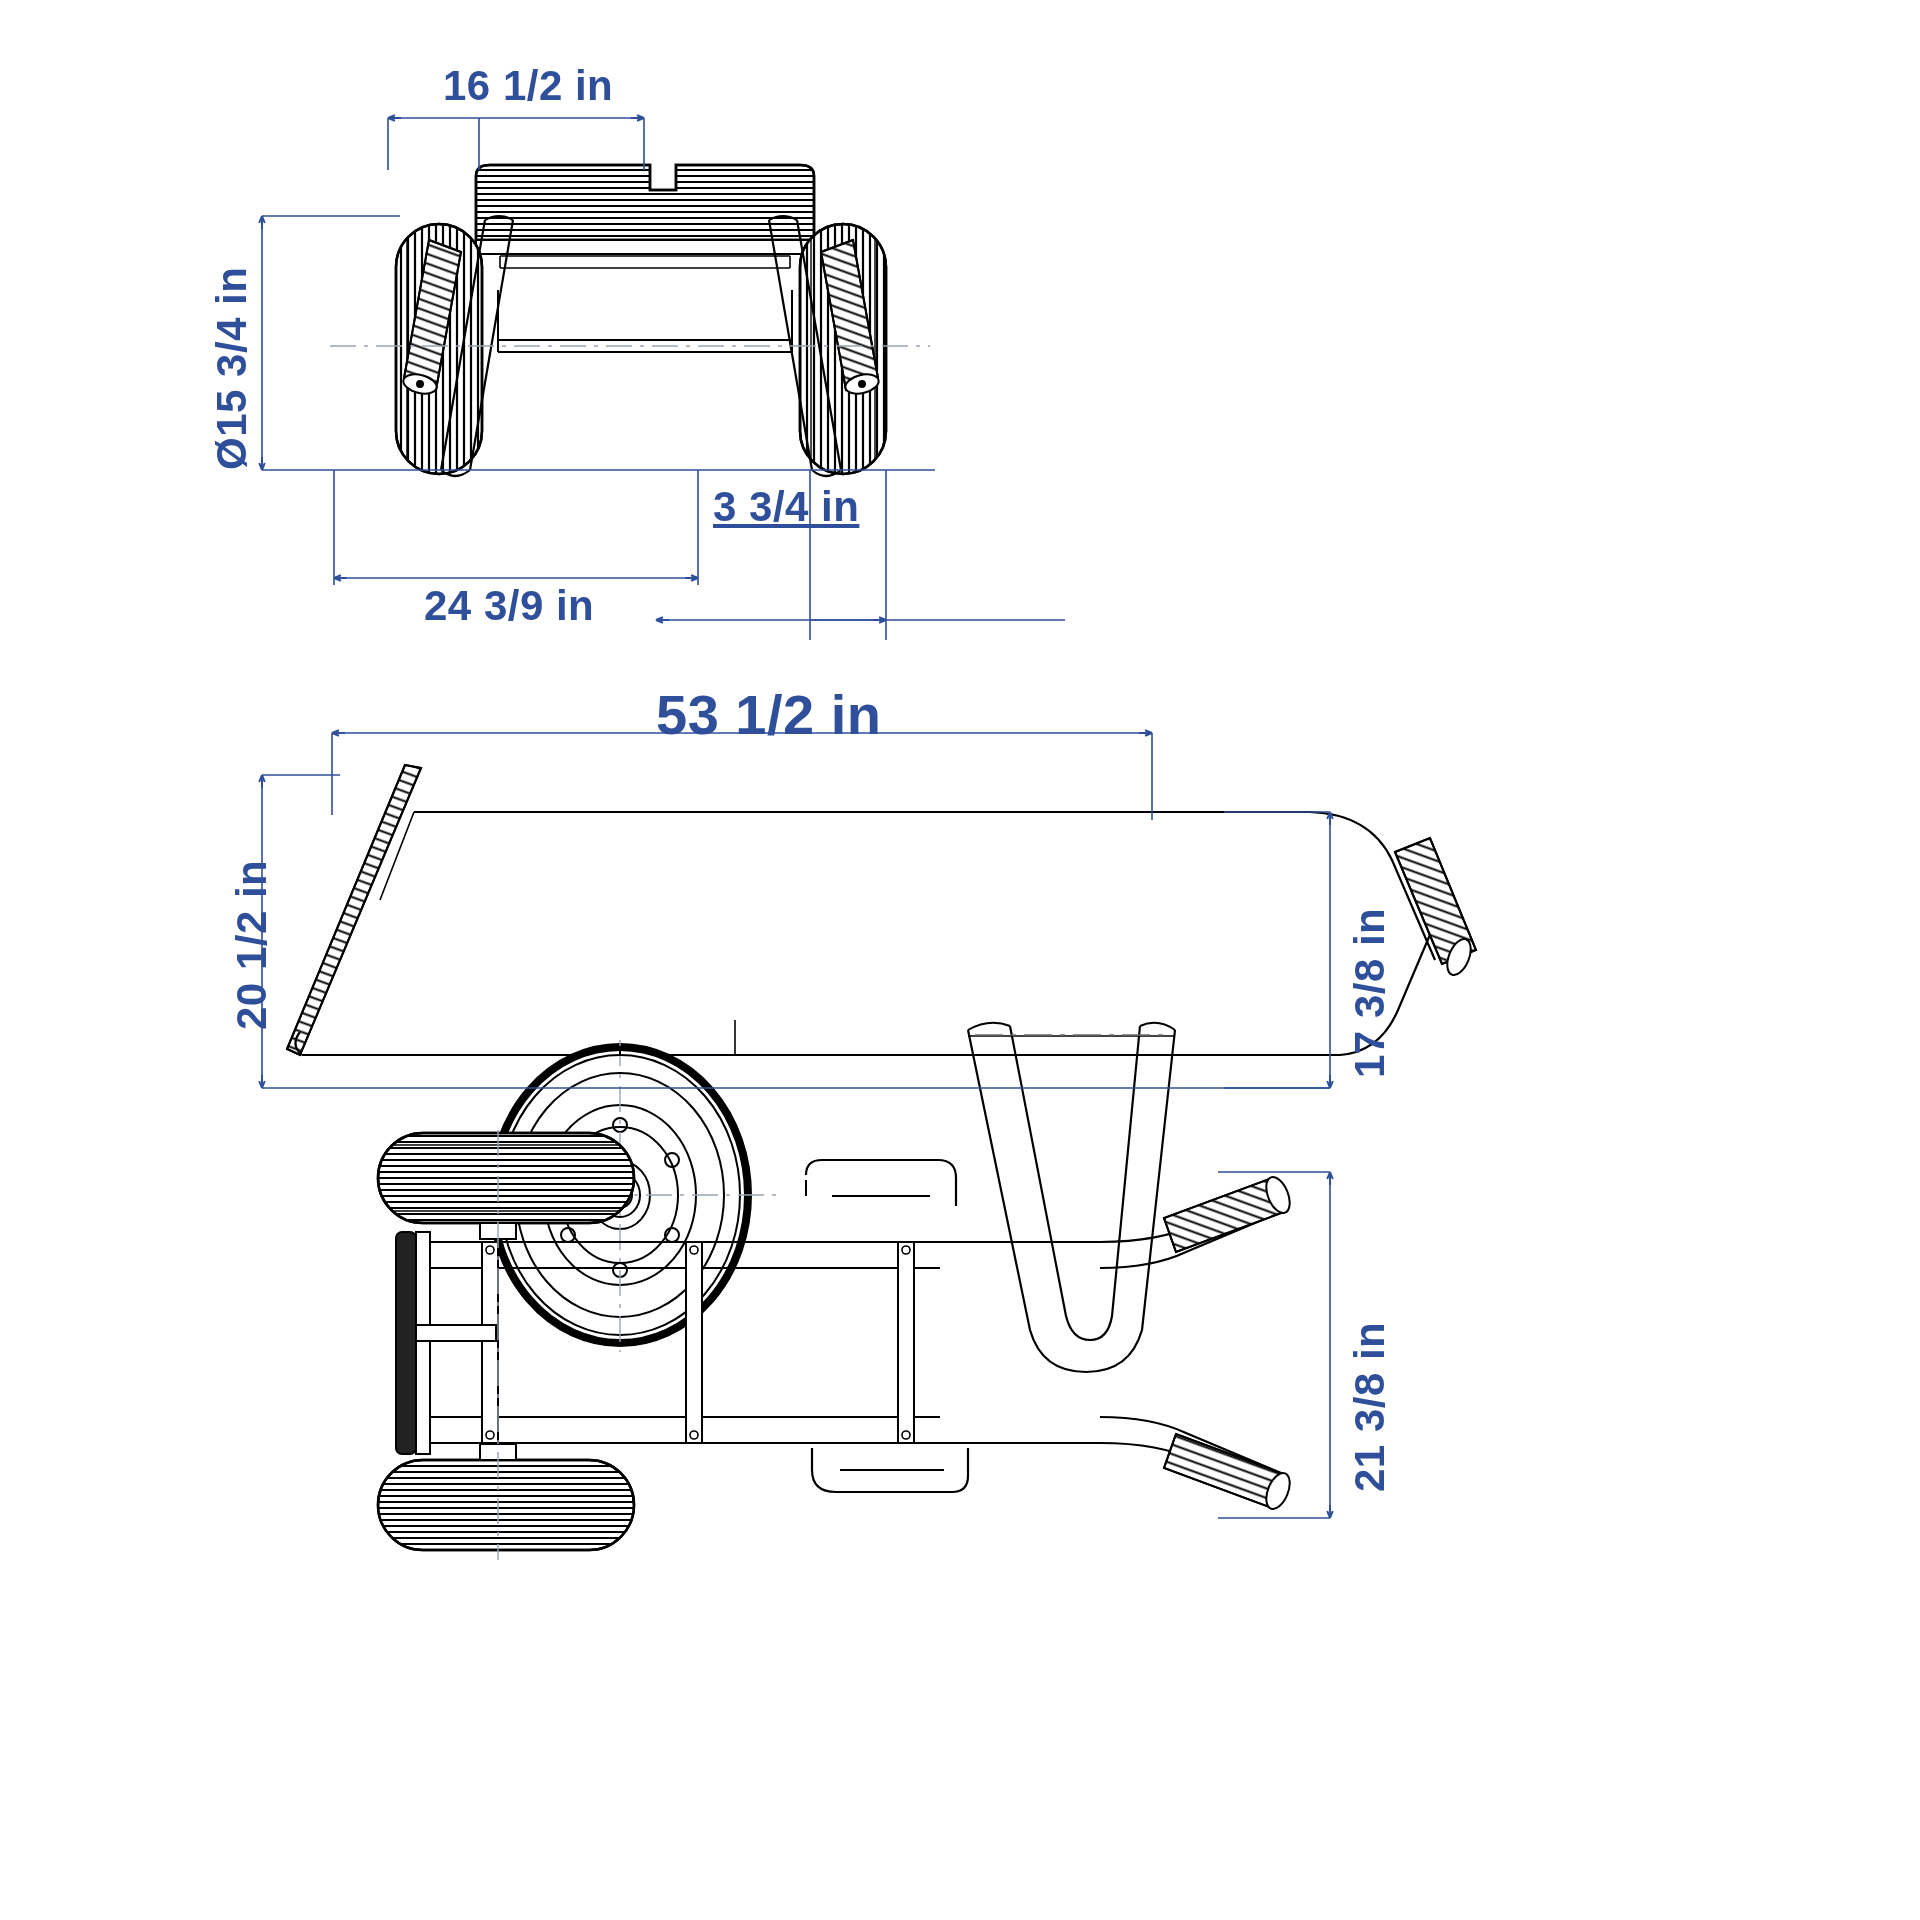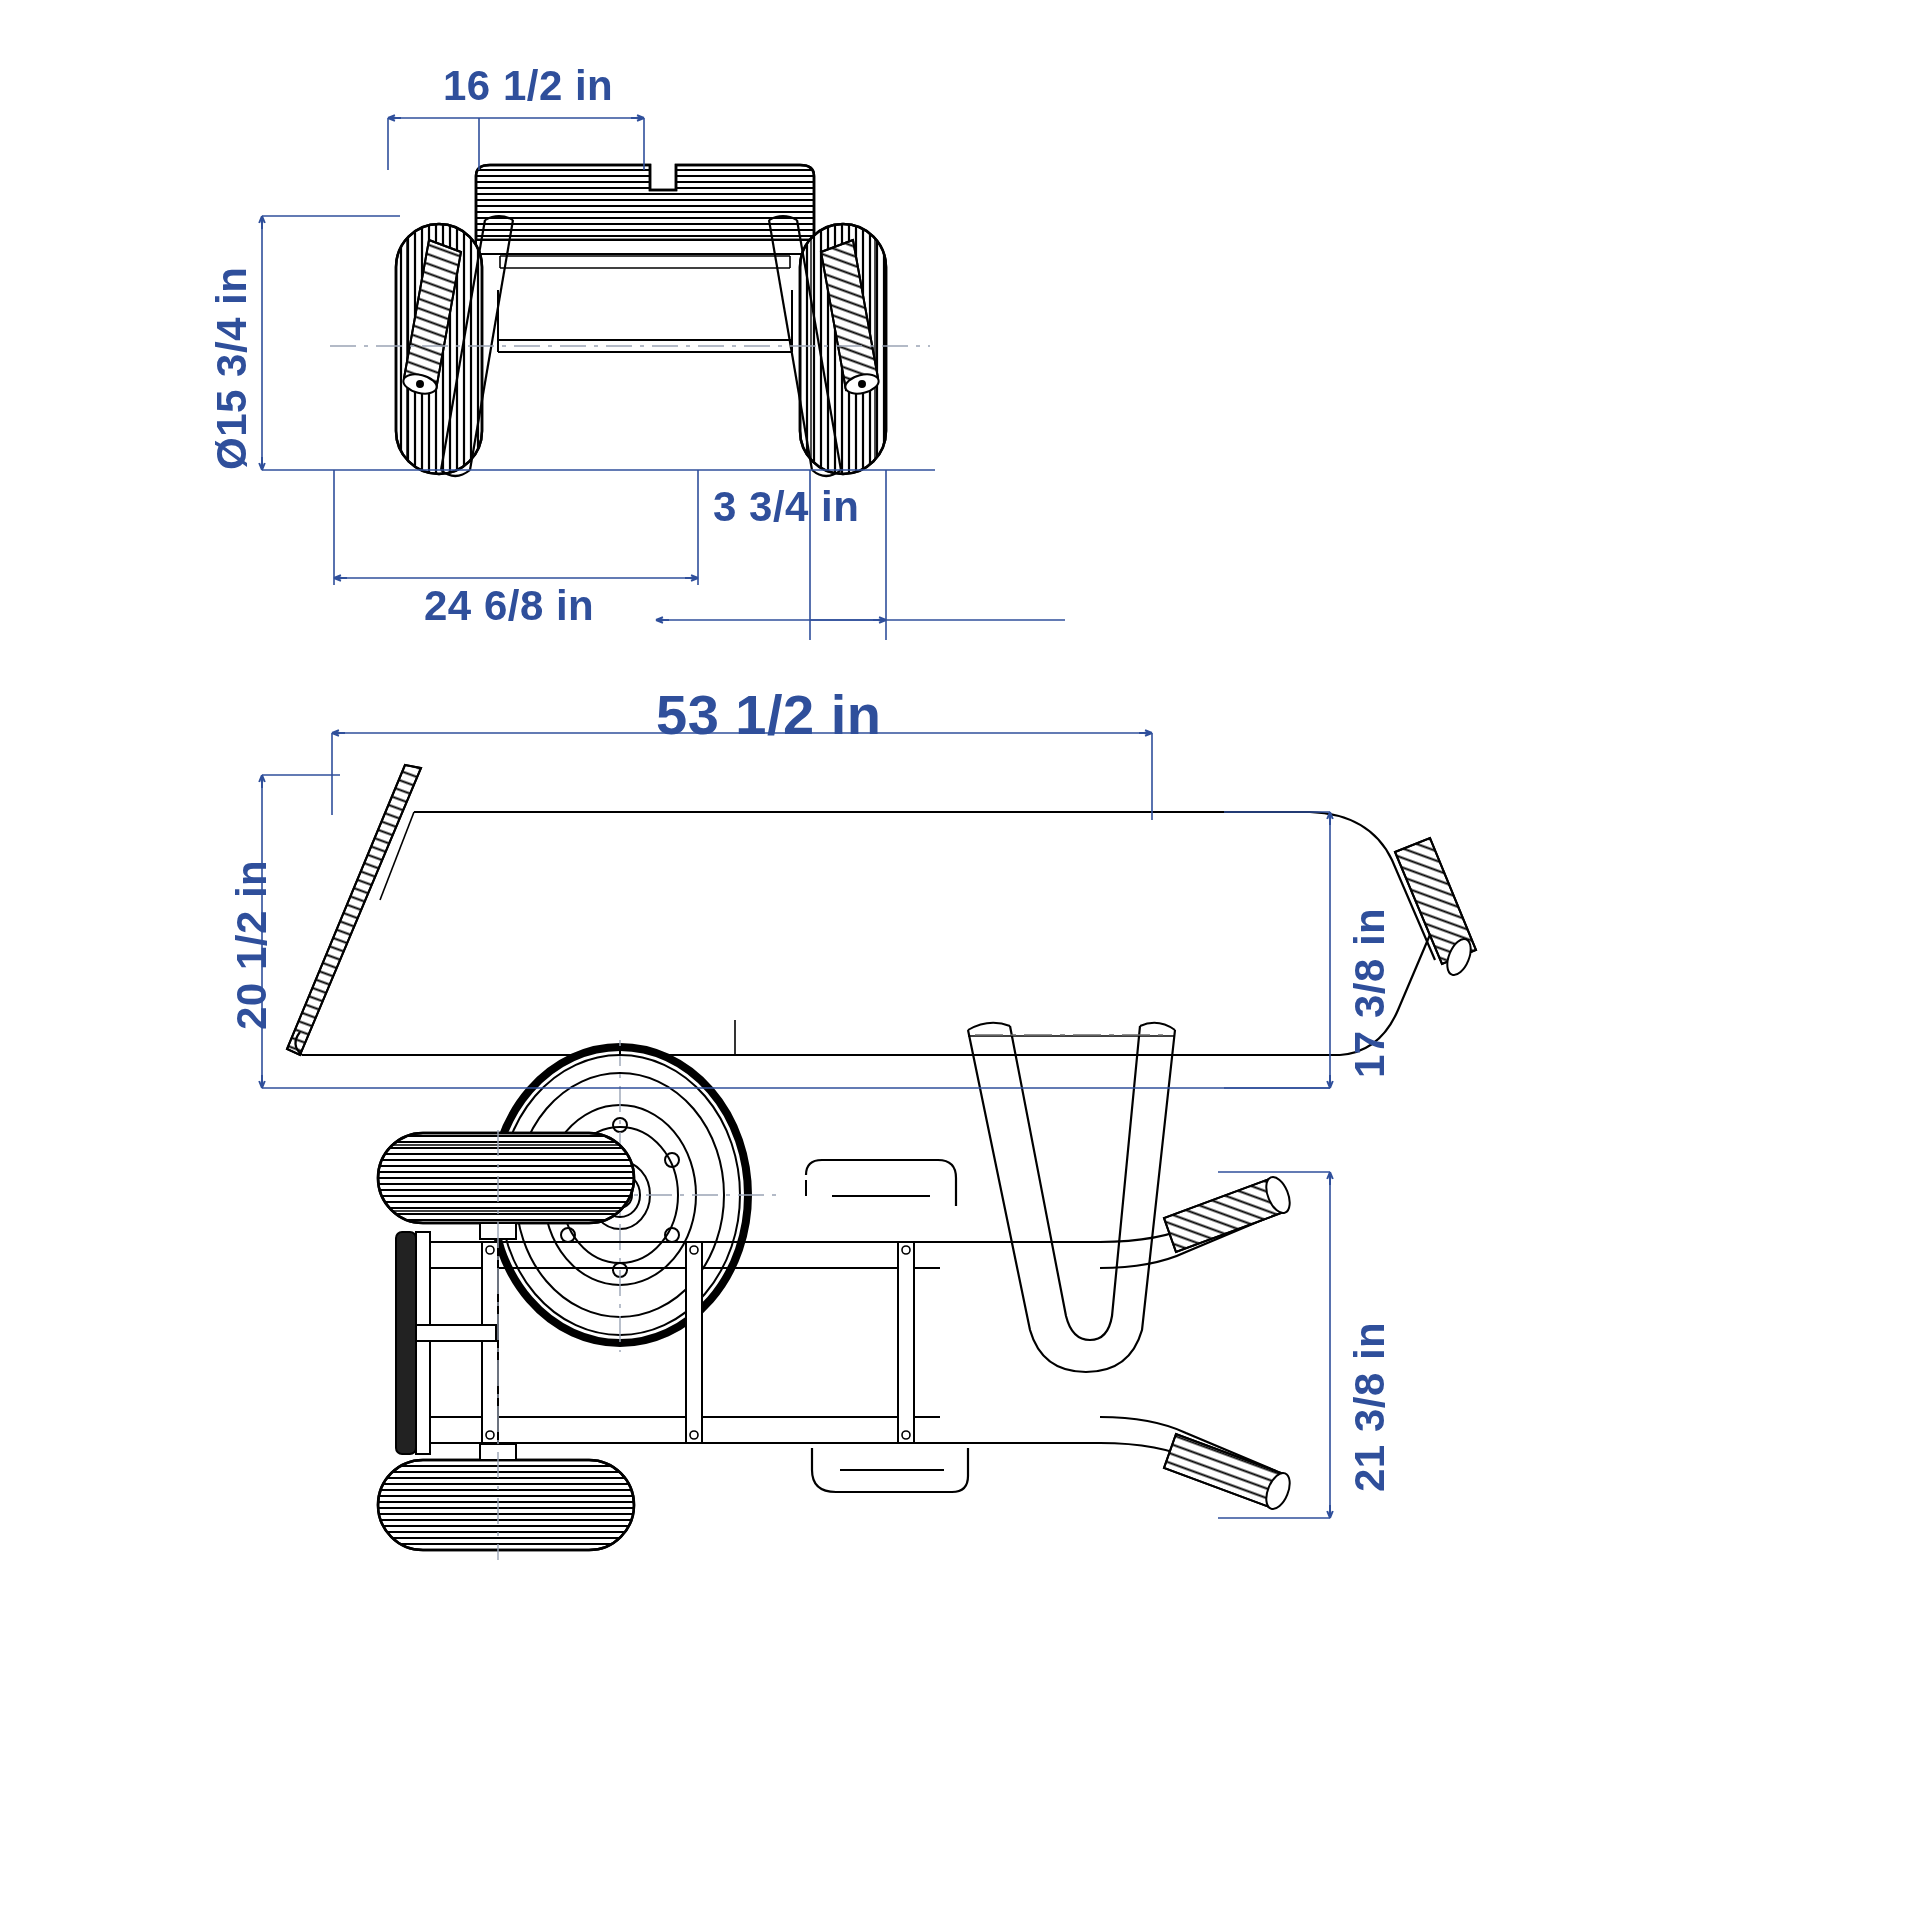--- a/index.html
+++ b/index.html
@@ -289,23 +289,23 @@
       <line x1="1218" y1="1172" x2="1330" y2="1172"></line>
       <line x1="1218" y1="1518" x2="1330" y2="1518"></line>
       <line x1="1330" y1="1172" x2="1330" y2="1518" marker-start="url(#arrS)" marker-end="url(#arrL)"></line>
     </g>
   </svg>
 
   <div class="dim-label" style="left:443px; top:62px; font-size:42px;">16 1/2 in</div>
 
   <div class="dim-label rot90" style="left:208px; top:470px; font-size:42px;">Ø15 3/4 in</div>
 
-  <div class="dim-label" style="left:713px; top:483px; font-size:42px;">3 3/4 in</div>
-
-  <div class="dim-label" style="left:424px; top:582px; font-size:42px;">24 6/8 in</div>
+  <div class="dim-label" style="left:713px; top:483px; font-size:42px;text-decoration:underline;">3 3/4 in</div>
+
+  <div class="dim-label" style="left:424px; top:582px; font-size:42px;">24 3/9 in</div>
 
   <div class="dim-label" style="left:656px; top:682px; font-size:56px;">53 1/2 in</div>
 
   <div class="dim-label rot90" style="left:228px; top:1030px; font-size:42px;">20 1/2 in</div>
 
   <div class="dim-label rot90" style="left:1346px; top:1078px; font-size:42px;">17 3/8 in</div>
 
   <div class="dim-label rot90" style="left:1346px; top:1492px; font-size:42px;">21 3/8 in</div>
 
 </div>

